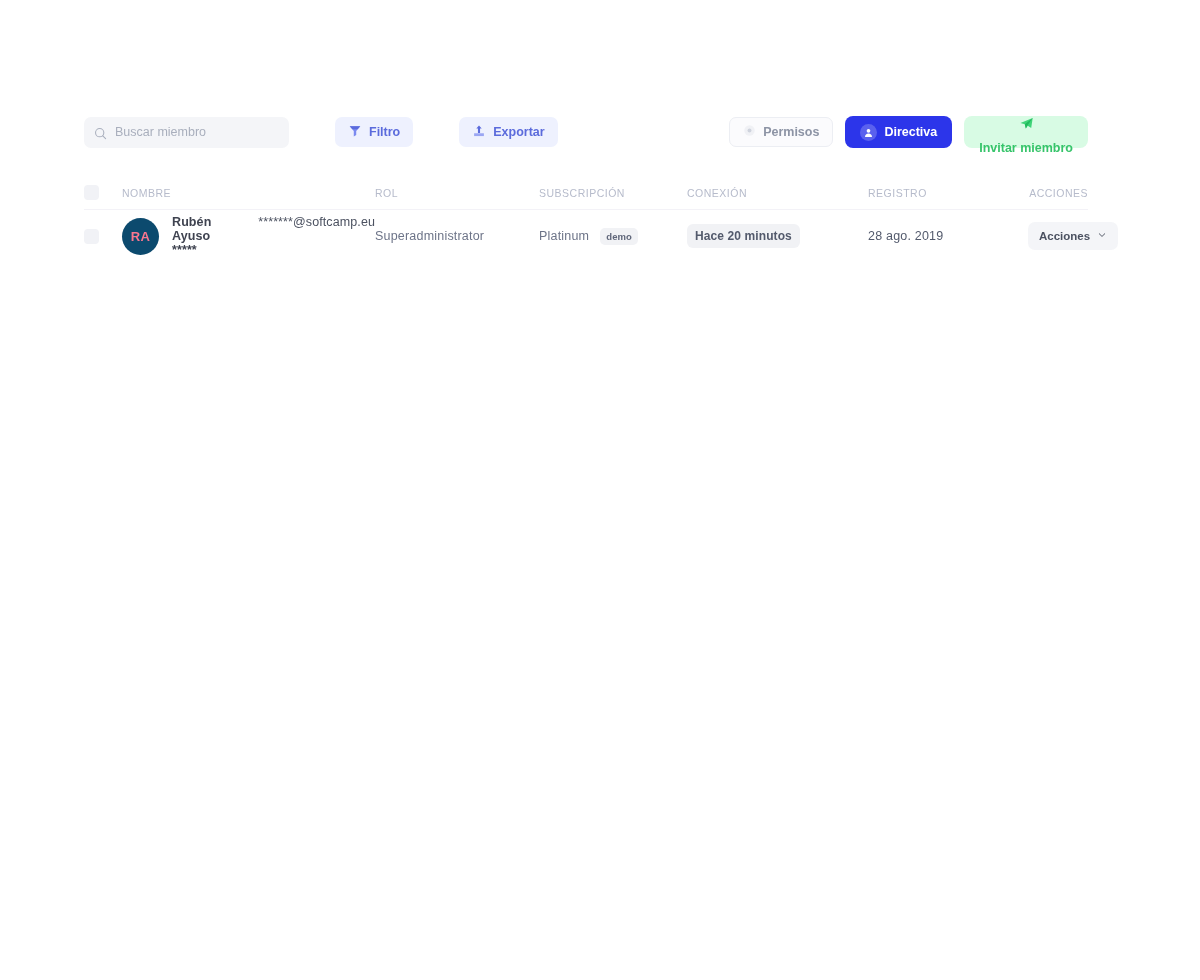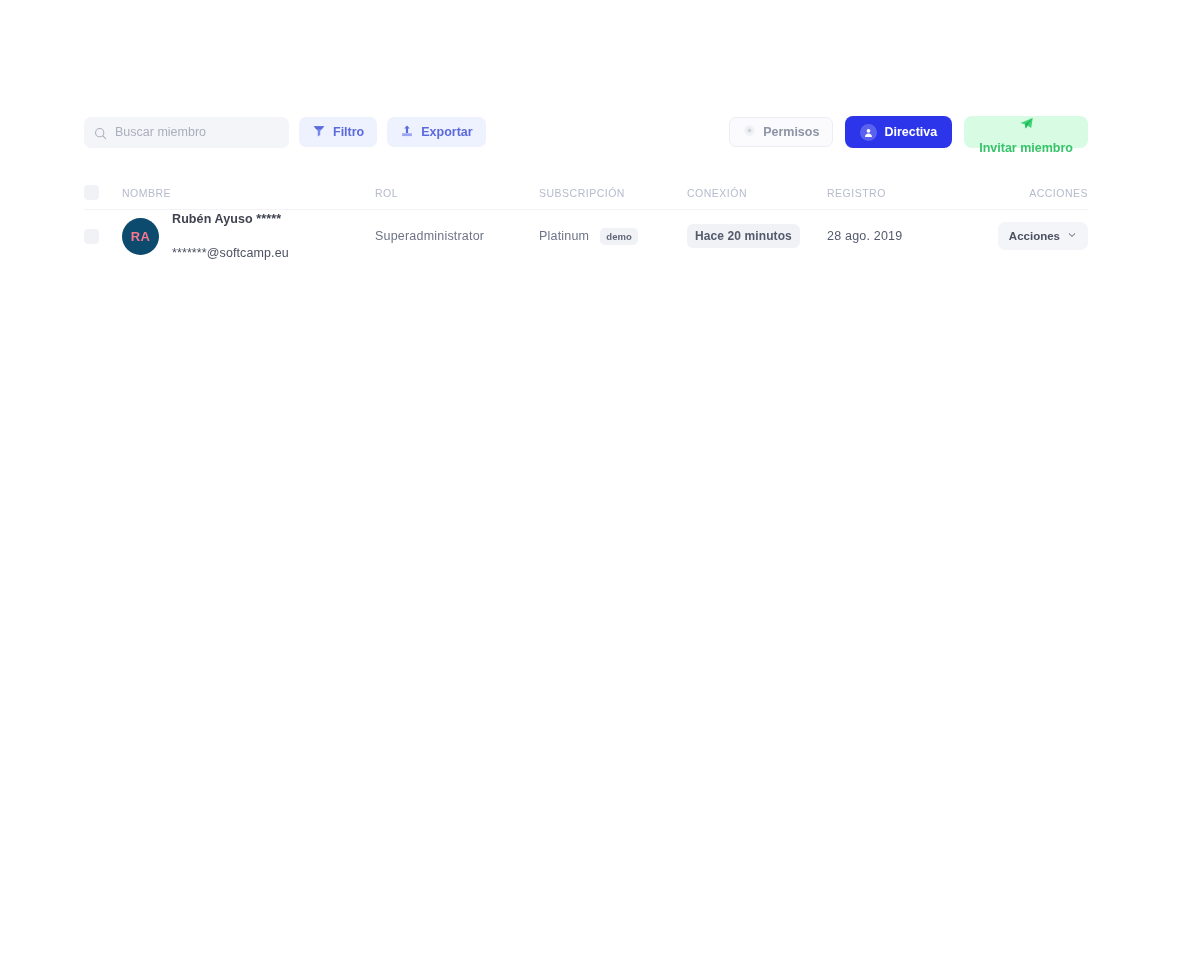--- a/index.html
+++ b/index.html
@@ -88,20 +88,21 @@
     font-size: 12.5px;
     font-weight: bold;
     border: 0;
     cursor: pointer;
     white-space: nowrap;
     font-family: "Liberation Sans", sans-serif;
   }
   .btn-soft-indigo {
     background: #eef1fe;
     color: #5b6bdc;
+    margin-left: 36px;
   }
   .btn-ghost {
     background: #fbfbfd;
     color: #8d94a5;
     border: 1px solid #eceef3;
   }
   .btn-primary {
     background: #2c35ea;
     color: #ffffff;
     height: 32px;
@@ -147,21 +148,21 @@
   }
   .body-row {
     height: 52px;
   }
 
   .c-check { width: 38px; flex: 0 0 38px; display: flex; align-items: center; }
   .c-name  { width: 253px; flex: 0 0 253px; }
   .c-role  { width: 164px; flex: 0 0 164px; }
   .c-sub   { width: 148px; flex: 0 0 148px; display: flex; align-items: center; gap: 11px; }
   .c-conn  { width: 140px; flex: 0 0 140px; }
-  .c-reg   { width: 160px; flex: 0 0 160px; }
+  .c-reg   { width: 160px; flex: 0 0 160px; margin-left: 41px; }
   .c-act   { flex: 1 1 auto; display: flex; justify-content: flex-end; }
 
   .th {
     font-size: 10.5px;
     letter-spacing: 0.5px;
     color: #b6bbcb;
     font-weight: normal;
     text-transform: uppercase;
   }
 
@@ -185,21 +186,21 @@
     background: #0c4a6e;
     color: #f9768f;
     font-size: 13px;
     font-weight: bold;
     display: flex;
     align-items: center;
     justify-content: center;
     flex: 0 0 auto;
     letter-spacing: 0.3px;
   }
-  .name-lines { display: flex; flex-direction: column; gap: 20px; }
+  .name-lines { display: flex; flex-direction: row; gap: 20px; }
   .name-main {
     font-size: 12.5px;
     font-weight: bold;
     color: #3f4350;
     letter-spacing: 0.1px;
   }
   .name-sub {
     font-size: 12.5px;
     color: #4b5160;
     letter-spacing: 0.1px;

